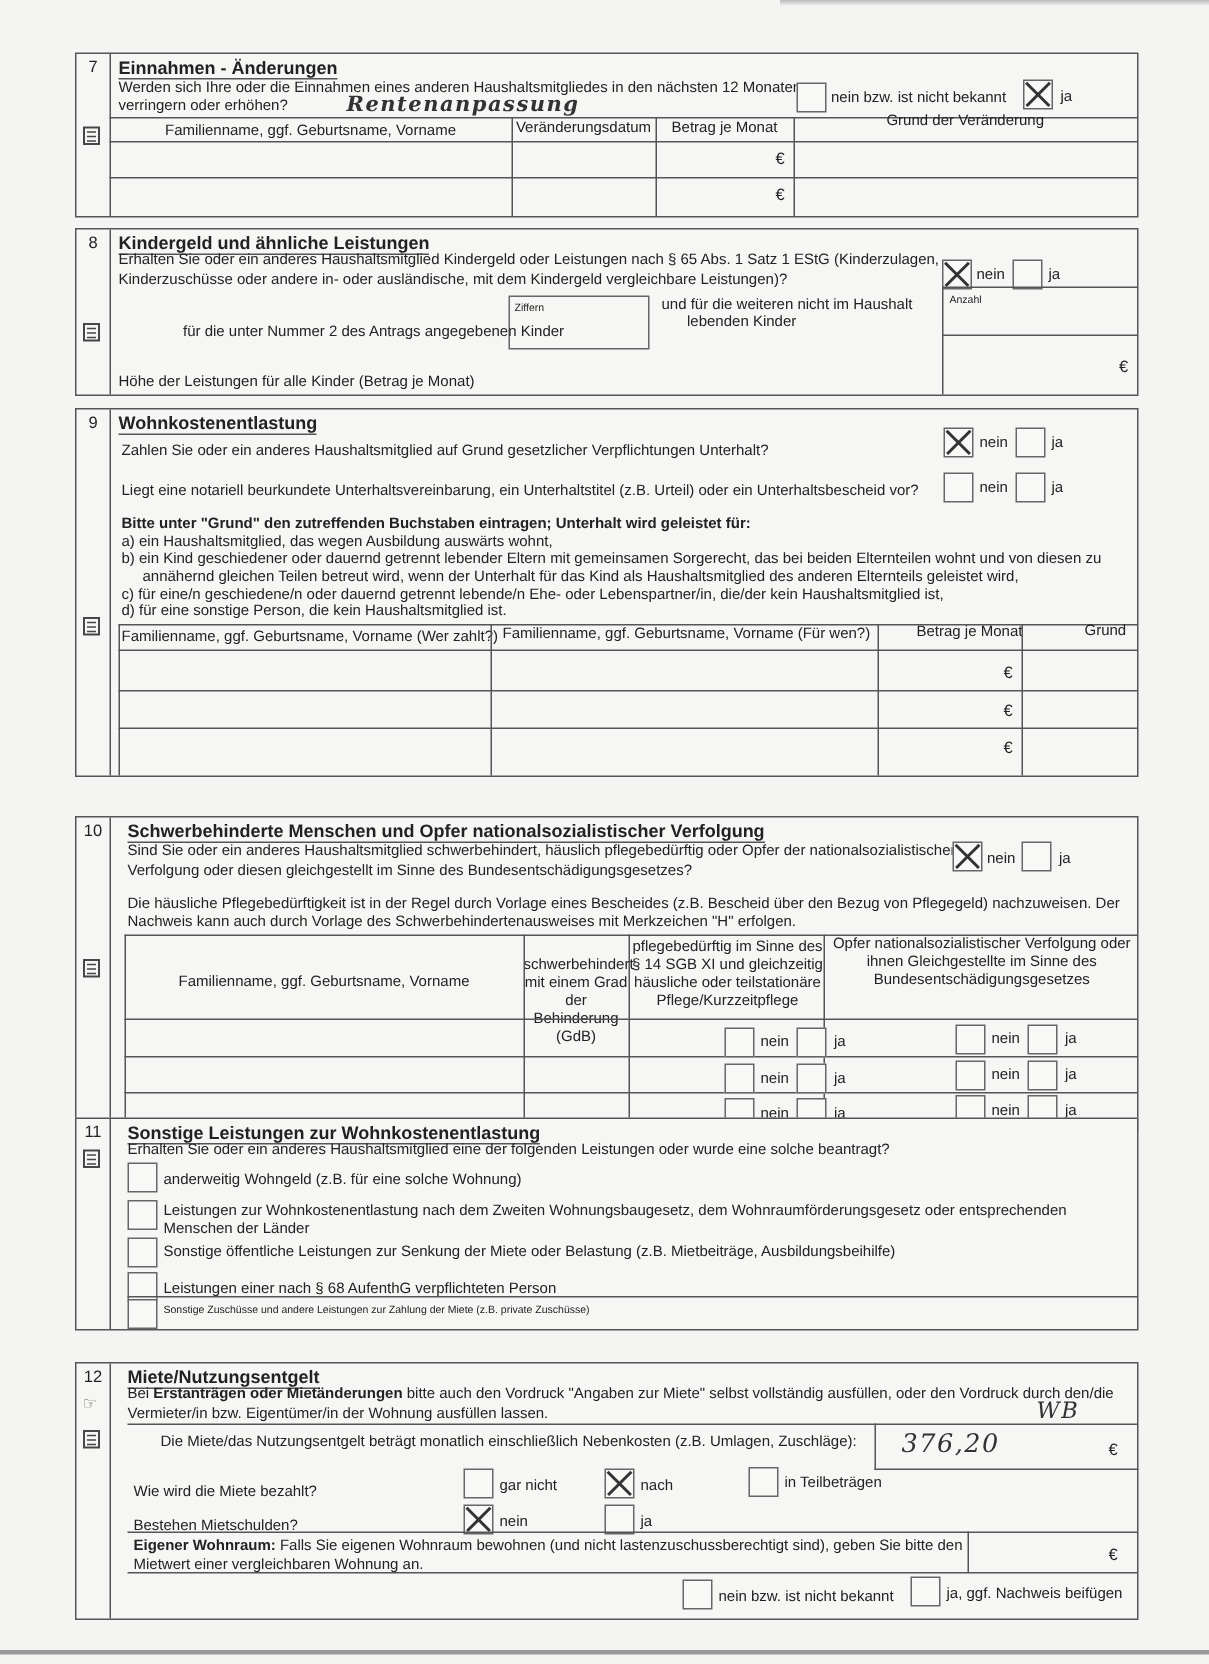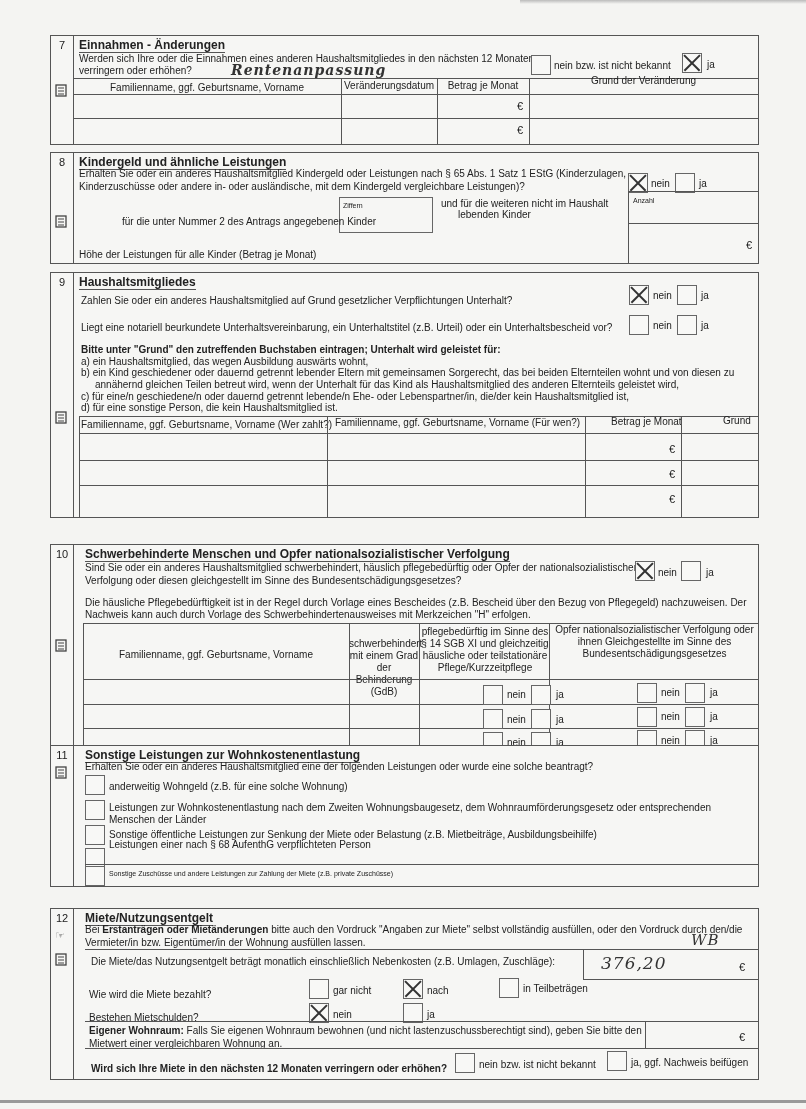--- a/index.html
+++ b/index.html
@@ -98,21 +98,21 @@
   <div class="section" style="top:272px;height:244px;">
     <div class="numcol">
       <div class="num">9</div>
       <svg class="mi" style="top:138px" viewBox="0 0 12 13">
           <rect x="1" y="1" width="10" height="11" fill="none" stroke="#444" stroke-width="1.3"></rect>
           <line x1="3" y1="4" x2="9" y2="4" stroke="#444"></line>
           <line x1="3" y1="7" x2="9" y2="7" stroke="#444"></line>
           <line x1="3" y1="10" x2="9" y2="10" stroke="#444"></line>
         </svg>
     </div>
-    <div class="title">Haushaltsmitgliedes</div>
+    <div class="title">Wohnkostenentlastung</div>
     <div class="t" style="left:30px;top:22px;">Zahlen Sie oder ein anderes Haushaltsmitglied auf Grund gesetzlicher Verpflichtungen Unterhalt?</div>
     <div class="cb checked" style="left:578px;top:12px;"></div>
     <div class="t" style="left:602px;top:17px;">nein</div>
     <div class="cb" style="left:626px;top:12px;"></div>
     <div class="t" style="left:650px;top:17px;">ja</div>
     <div class="t" style="left:30px;top:49px;">Liegt eine notariell beurkundete Unterhaltsvereinbarung, ein Unterhaltstitel (z.B. Urteil) oder ein Unterhaltsbescheid vor?</div>
     <div class="cb" style="left:578px;top:42px;"></div>
     <div class="t" style="left:602px;top:47px;">nein</div>
     <div class="cb" style="left:626px;top:42px;"></div>
     <div class="t" style="left:650px;top:47px;">ja</div>
@@ -216,21 +216,21 @@
     <div class="title" style="left:34px;">Sonstige Leistungen zur Wohnkostenentlastung</div>
     <div class="t" style="left:34px;top:15px;">Erhalten Sie oder ein anderes Haushaltsmitglied eine der folgenden Leistungen oder wurde eine solche beantragt?</div>
     <div class="cb" style="left:34px;top:29px;"></div>
     <div class="t" style="left:58px;top:35px;">anderweitig Wohngeld (z.B. für eine solche Wohnung)</div>
     <div class="cb" style="left:34px;top:54px;"></div>
     <div class="t" style="left:58px;top:56px;">Leistungen zur Wohnkostenentlastung nach dem Zweiten Wohnungsbaugesetz, dem Wohnraumförderungsgesetz oder entsprechenden</div>
     <div class="t" style="left:58px;top:68px;">Menschen der Länder</div>
     <div class="cb" style="left:34px;top:79px;"></div>
     <div class="t" style="left:58px;top:83px;">Sonstige öffentliche Leistungen zur Senkung der Miete oder Belastung (z.B. Mietbeiträge, Ausbildungsbeihilfe)</div>
     <div class="cb" style="left:34px;top:102px;"></div>
-    <div class="t" style="left:58px;top:93px;">Leistungen einer nach § 68 AufenthG verpflichteten Person</div>
+    <div class="t" style="left:58px;top:108px;">Leistungen einer nach § 68 AufenthG verpflichteten Person</div>
     <div class="hr" style="left:34px;top:118px;width:673px;"></div>
     <div class="cb" style="left:34px;top:120px;"></div>
     <div class="t small" style="left:58px;top:122px;">Sonstige Zuschüsse und andere Leistungen zur Zahlung der Miete (z.B. private Zuschüsse)</div>
   </div>
 
   <div class="section" style="top:908px;height:170px;">
     <div class="numcol">
       <div class="num">12</div>
       <div style="position:absolute;left:4px;top:20px;font-size:11px;color:#666;">☞</div>
       <svg class="mi" style="top:44px" viewBox="0 0 12 13">
@@ -239,21 +239,21 @@
           <line x1="3" y1="7" x2="9" y2="7" stroke="#444"></line>
           <line x1="3" y1="10" x2="9" y2="10" stroke="#444"></line>
         </svg>
     </div>
     <div class="title" style="left:34px;">Miete/Nutzungsentgelt</div>
     <div class="t" style="left:34px;top:15px;">
       <span>Bei </span><span class="bold">Erstanträgen oder Mietänderungen</span><span> bitte auch den Vordruck "Angaben zur Miete" selbst vollständig ausfüllen, oder den Vordruck durch den/die</span>
     </div>
     <div class="t" style="left:34px;top:28px;">Vermieter/in bzw. Eigentümer/in der Wohnung ausfüllen lassen.</div>
     <div class="hr" style="left:34px;top:40px;width:673px;"></div>
-    <div class="t" style="left:18px;top:47px;padding-left:22px;">Die Miete/das Nutzungsentgelt beträgt monatlich einschließlich Nebenkosten (z.B. Umlagen, Zuschläge):</div>
+    <div class="t" style="left:34px;top:47px;padding-left:22px;">Die Miete/das Nutzungsentgelt beträgt monatlich einschließlich Nebenkosten (z.B. Umlagen, Zuschläge):</div>
     <div style="position:absolute;left:532px;top:40px;width:175px;height:30px;border-left:1px solid #555;border-bottom:1px solid #555;"></div>
     <div class="hand" style="left:550px;top:44px;font-size:17px;">376,20</div>
     <div class="hand" style="left:640px;top:22px;font-size:15px;">WB</div>
     <div class="euro" style="left:688px;top:52px;">€</div>
     <div class="t" style="left:38px;top:80px;">Wie wird die Miete bezahlt?</div>
     <div class="cb" style="left:258px;top:70px;"></div>
     <div class="t" style="left:282px;top:76px;">gar nicht</div>
     <div class="cb checked" style="left:352px;top:70px;"></div>
     <div class="t" style="left:376px;top:76px;">nach</div>
     <div class="cb" style="left:448px;top:69px;"></div>
@@ -264,21 +264,20 @@
     <div class="cb" style="left:352px;top:94px;"></div>
     <div class="t" style="left:376px;top:100px;">ja</div>
     <div class="hr" style="left:34px;top:112px;width:673px;"></div>
     <div class="vr" style="left:594px;top:112px;height:27px;"></div>
     <div class="t" style="left:38px;top:116px;">
       <span class="bold">Eigener Wohnraum:</span><span> Falls Sie eigenen Wohnraum bewohnen (und nicht lastenzuschussberechtigt sind), geben Sie bitte den</span>
     </div>
     <div class="t" style="left:38px;top:129px;">Mietwert einer vergleichbaren Wohnung an.</div>
     <div class="euro" style="left:688px;top:122px;">€</div>
     <div class="hr" style="left:34px;top:139px;width:673px;"></div>
-    <div class="t bold" style="left:40px;top:154px;">Wird sich Ihre Miete in den nächsten 12 Monaten verringern oder erhöhen?</div>
     <div class="cb" style="left:404px;top:144px;"></div>
     <div class="t" style="left:428px;top:150px;">nein bzw. ist nicht bekannt</div>
     <div class="cb" style="left:556px;top:142px;"></div>
     <div class="t" style="left:580px;top:148px;">ja, ggf. Nachweis beifügen</div>
   </div>
 
   <div class="bottomline"></div>
 </div>
 
 </body></html>

